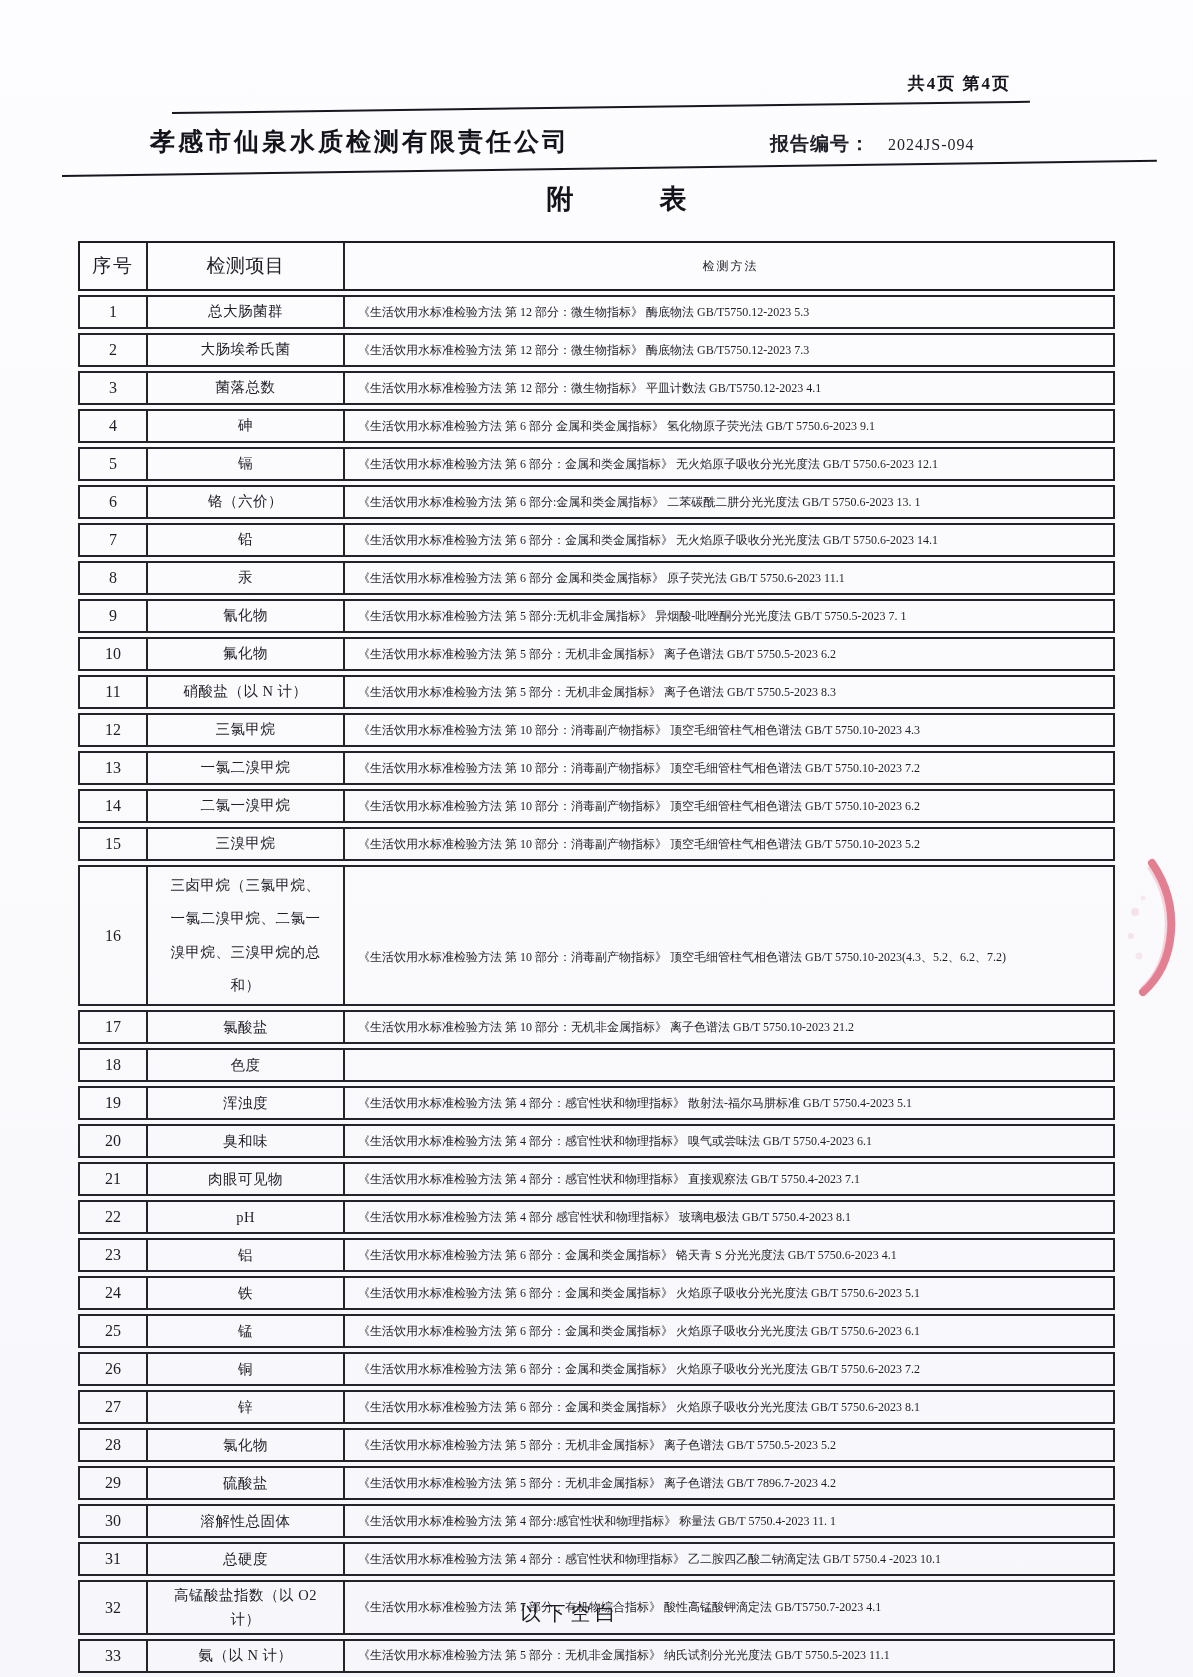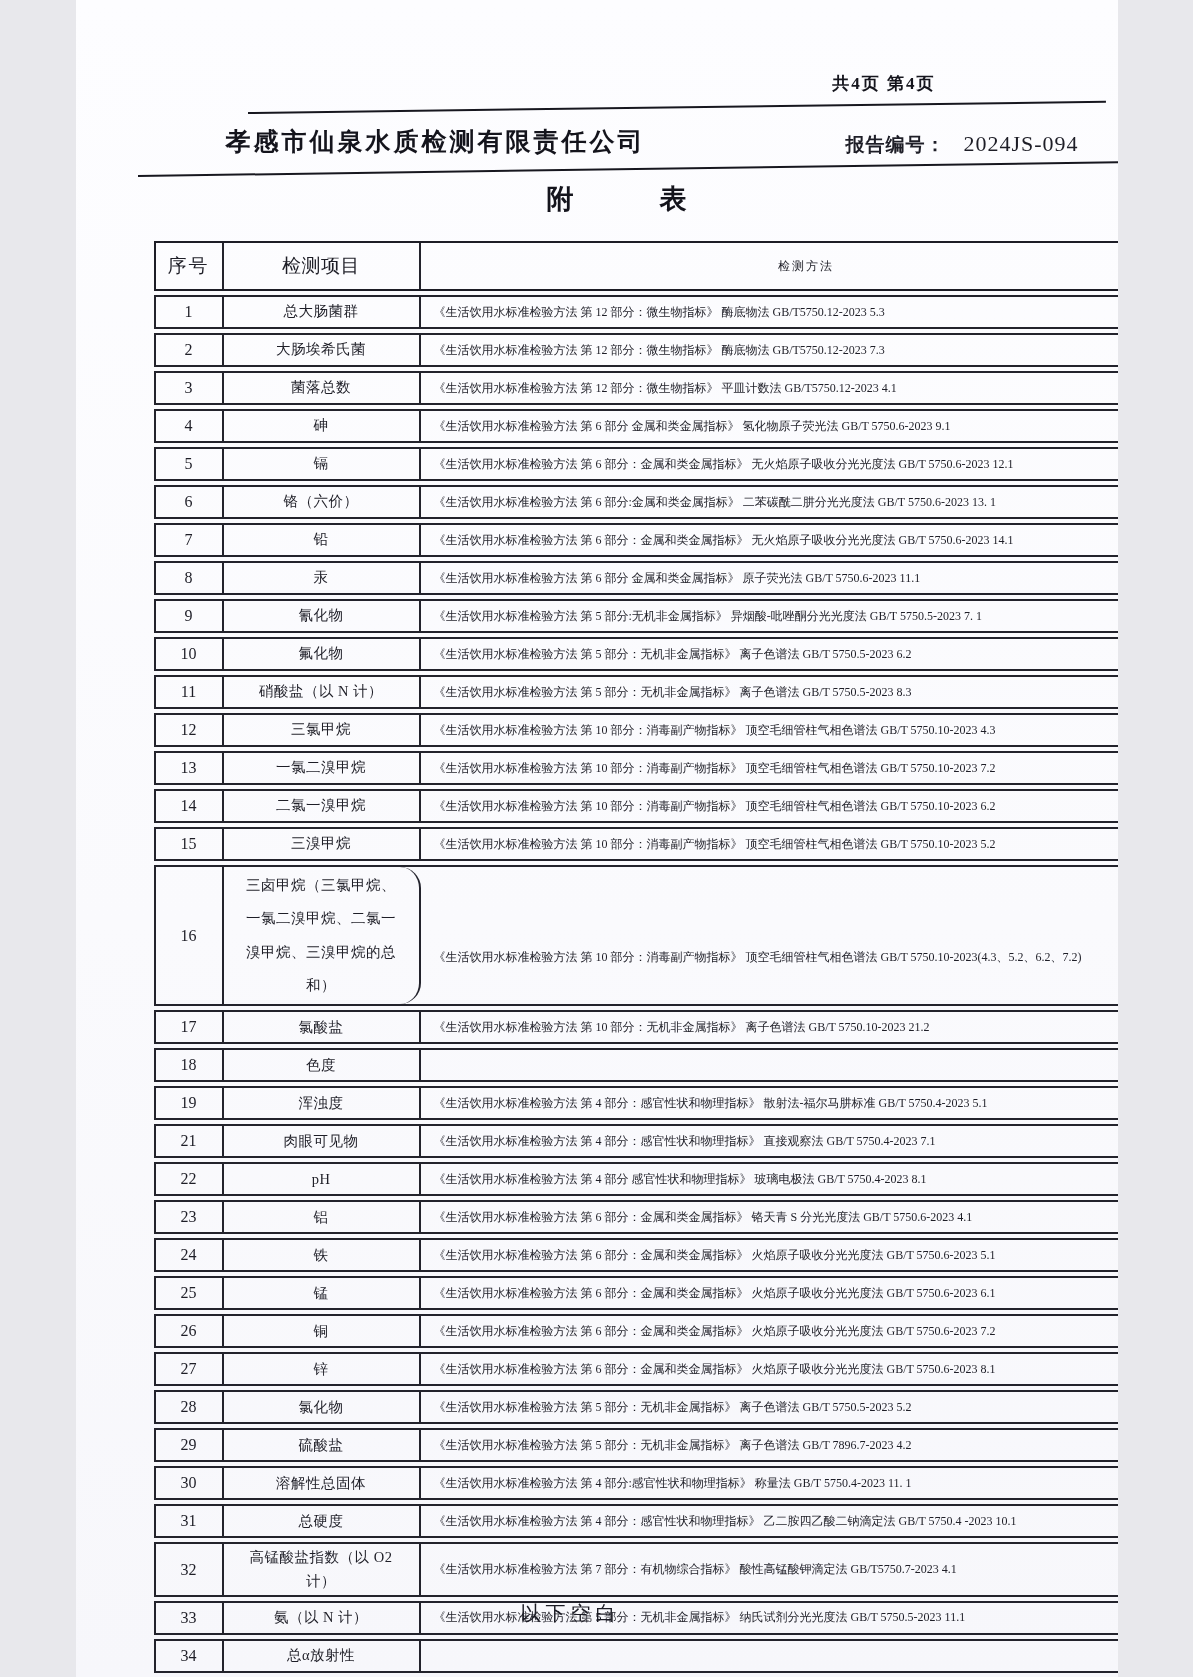--- a/index.html
+++ b/index.html
@@ -1,57 +1,57 @@
 <!DOCTYPE html>
 <html><head>
 <meta charset="utf-8">
 <style>
   html,body { margin:0; padding:0; background:#e8e8ec; }
   .page {
-    position:relative; width:1042px; height:1677px; margin:0 auto;
+    position:relative; width:1193px; height:1677px; margin:0 auto;
     background:linear-gradient(180deg,#fdfdff 0%,#fafafd 55%,#f7f7fb 100%);
     font-family:"Liberation Serif","DejaVu Serif",serif;
     color:#1e1e27; overflow:hidden;
   }
   .pagination {
     position:absolute; top:72px; right:182px;
     font-size:17px; font-weight:bold; letter-spacing:2px; color:#15151d;
   }
   .rule { position:absolute; background:#17171f; height:2.4px; transform-origin:left center; }
   .rule-top    { top:112px; left:172px; width:858px;  transform:rotate(-0.75deg); }
   .rule-bottom { top:175px; left:62px;  width:1095px; transform:rotate(-0.8deg); }
   .company {
     position:absolute; top:125px; left:150px;
     font-family:"Liberation Sans","DejaVu Sans",sans-serif;
     font-weight:bold; font-size:25px; letter-spacing:3px; color:#14141c;
   }
   .report-no { position:absolute; top:131px; left:770px; display:flex; align-items:baseline; gap:18px; }
   .report-no .lbl { font-size:19px; font-weight:bold; letter-spacing:1px; }
-  .report-no .val { font-size:22px; letter-spacing:1px; }
+  .report-no .val { font-size:16px; letter-spacing:1px; }
   .doc-title {
     position:absolute; top:181px; left:0; width:100%;
     display:flex; justify-content:center; gap:86px; transform:translateX(20px);
     font-family:"Liberation Sans","DejaVu Sans",sans-serif;
     font-weight:bold; font-size:27px; color:#14141c;
   }
   .tbl { position:absolute; top:241px; left:78px; width:1037px; }
   .cell { display:flex; align-items:center; box-sizing:border-box; }
   .thead {
     display:flex; border:2.4px solid #1d1d26; height:46px;
     font-size:19px; letter-spacing:2px;
   }
   .thead .cell { justify-content:center; }
   .c-no   { width:68px;  justify-content:center; font-size:16px; }
   .c-item { width:197px; justify-content:center; text-align:center; font-size:14.5px; letter-spacing:0.5px; padding:2px 19px; line-height:1.6; }
   .c-method { flex:1; justify-content:flex-start; text-align:center; font-size:12px; line-height:1.55; padding:2px 10px 2px 13px; }
   .thead .c-no, .thead .c-item { font-size:19px; }
   .c-no, .c-item { border-right:2px solid #23232c; }
   .trow { display:flex; border:2px solid #23232c; margin-top:4px; min-height:30px; }
   .trow.tall { min-height:96px; }
-  .trow.tall .c-item   { line-height:2.3;border-radius:21px; }
+  .trow.tall .c-item   { line-height:2.3; }
   .trow.tall .c-method { line-height:2.55;margin-top:44px; }
   .blank-note {
     position:absolute; top:1600px; left:0; width:100%; text-align:center;
     transform:translateX(-26px);
     font-size:20px; letter-spacing:5px; color:#1b1b24;
   }
   .stamp { position:absolute; left:1105px; top:840px; }
 </style>
 </head>
 <body>
@@ -169,20 +169,25 @@
           <div class="cell c-method">《生活饮用水标准检验方法 第 10 部分：无机非金属指标》  离子色谱法 GB/T 5750.10-2023 21.2</div>
         </div>
         <div class="trow">
           <div class="cell c-no">18</div>
           <div class="cell c-item">色度</div>
         </div>
         <div class="trow">
           <div class="cell c-no">19</div>
           <div class="cell c-item">浑浊度</div>
           <div class="cell c-method">《生活饮用水标准检验方法 第 4 部分：感官性状和物理指标》  散射法-福尔马肼标准 GB/T 5750.4-2023 5.1</div>
+        </div>
+        <div class="trow">
+          <div class="cell c-no">20</div>
+          <div class="cell c-item">臭和味</div>
+          <div class="cell c-method">《生活饮用水标准检验方法 第 4 部分：感官性状和物理指标》  嗅气或尝味法 GB/T 5750.4-2023 6.1</div>
         </div>
         <div class="trow">
           <div class="cell c-no">21</div>
           <div class="cell c-item">肉眼可见物</div>
           <div class="cell c-method">《生活饮用水标准检验方法 第 4 部分：感官性状和物理指标》  直接观察法 GB/T 5750.4-2023 7.1</div>
         </div>
         <div class="trow">
           <div class="cell c-no">22</div>
           <div class="cell c-item">pH</div>
           <div class="cell c-method">《生活饮用水标准检验方法 第 4 部分 感官性状和物理指标》  玻璃电极法 GB/T 5750.4-2023 8.1</div>

